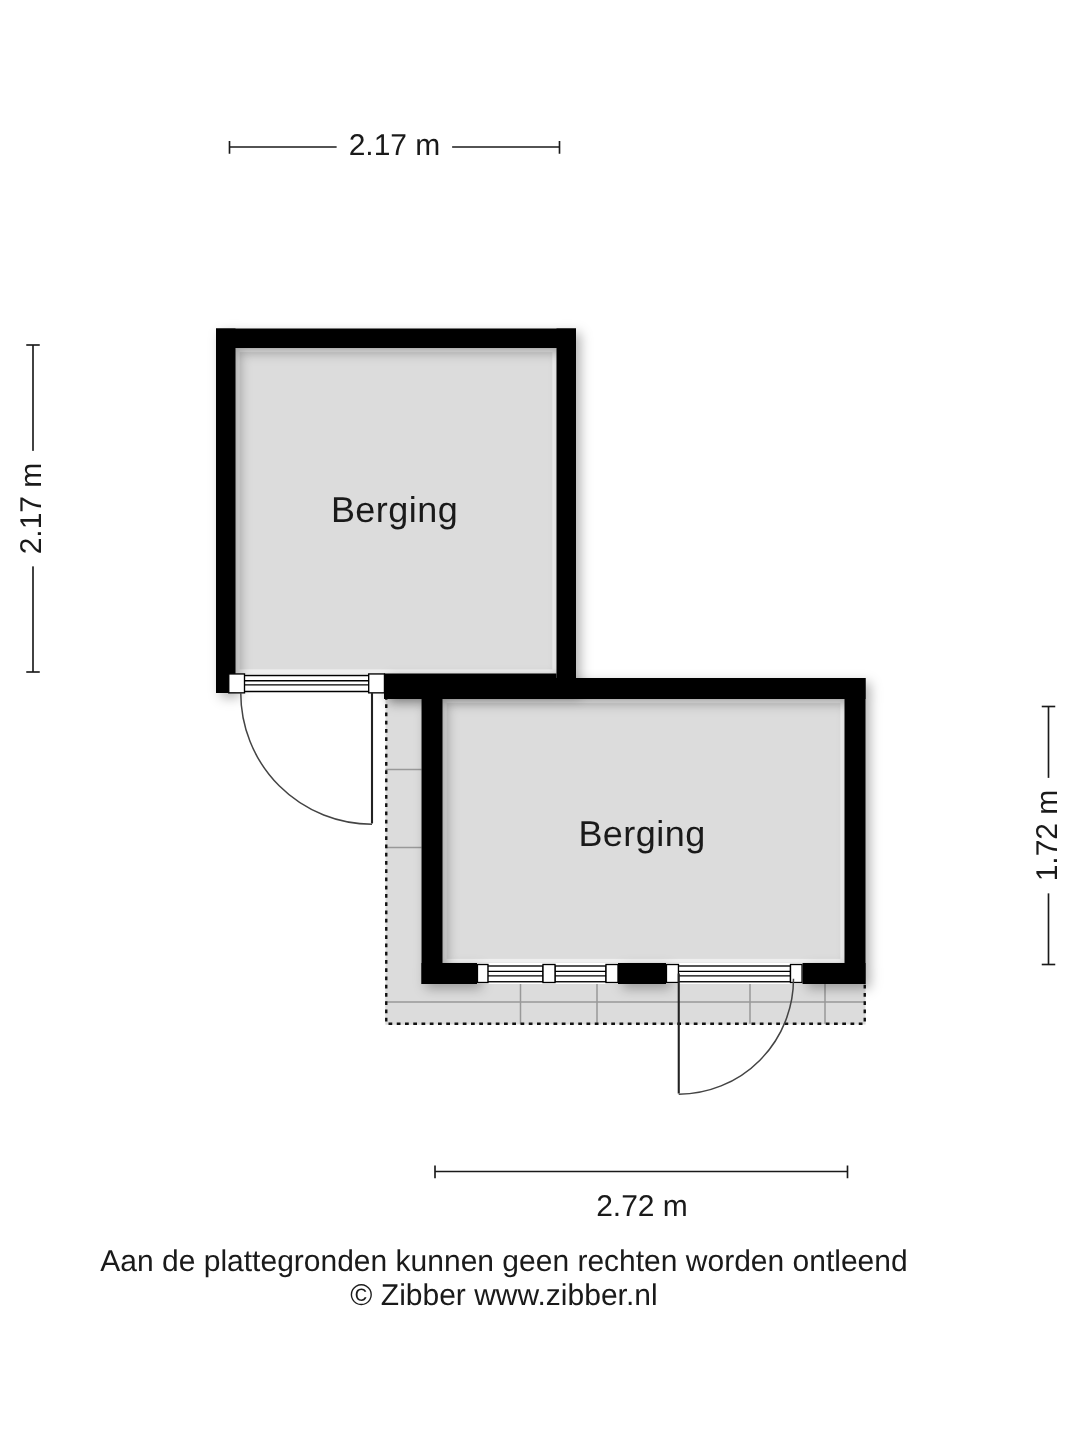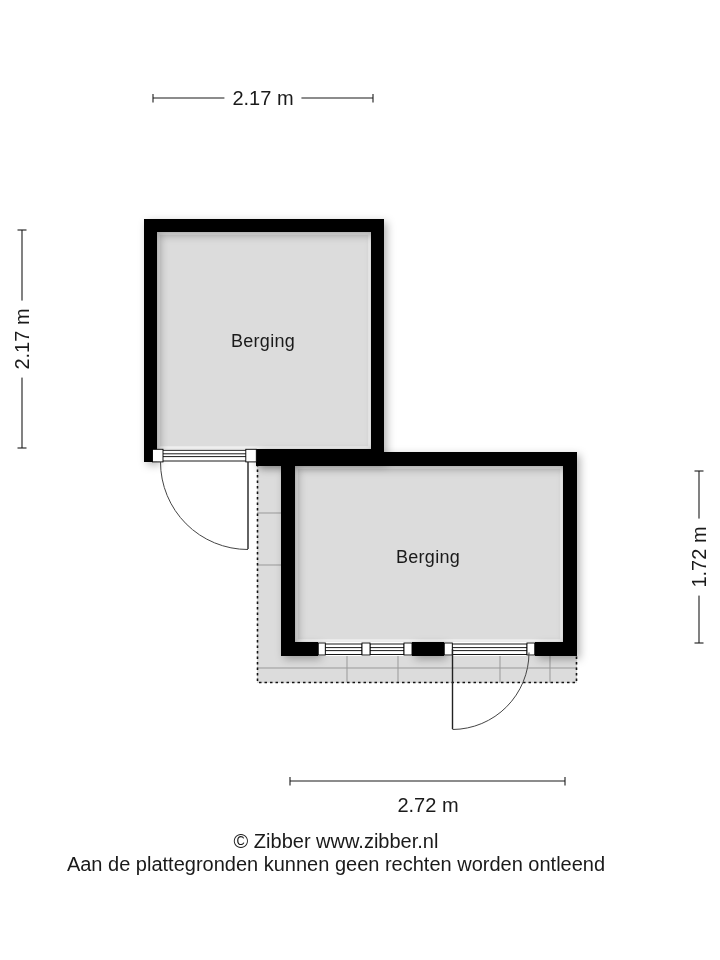--- a/index.html
+++ b/index.html
@@ -15,21 +15,21 @@
   .jamb{fill:#fff;stroke:var(--wall,#000);stroke-width:0.9;}
   .opening{fill:#fff;}
   .gframe{fill:#fff;stroke:var(--wall,#000);stroke-width:0.9;}
   .gline{stroke:var(--wall,#000);stroke-width:0.9;fill:none;}
   .leaf{stroke:#222;stroke-width:1.4;fill:none;}
   .swing{stroke:#444;stroke-width:1;fill:none;}
   .joint{stroke:var(--joint,#999);stroke-width:1;fill:none;}
   .dashline{stroke:#111;stroke-width:1.6;fill:none;stroke-dasharray:2.5 3;}
   .dimline{stroke:var(--text,#1a1a1a);stroke-width:1.1;fill:none;}
   .txt{position:absolute;color:var(--text,#1a1a1a);white-space:nowrap;}
-  .room-label{font-size:18px;transform:translate(-50%,-50%);letter-spacing:0.3px;}
+  .room-label{font-size:24px;transform:translate(-50%,-50%);letter-spacing:0.3px;}
   .dim-label{font-size:20px;background:#fff;padding:0 8px;transform:translate(-50%,-50%);}
   .dim-label.vert{transform:translate(-50%,-50%) rotate(-90deg);}
   .footer{position:absolute;top:830px;left:0;width:672px;text-align:center;
     color:var(--text,#1a1a1a);font-size:20px;line-height:23px;}
 </style>
 </head>
 <body>
 
 <div class="canvas">
 
@@ -136,16 +136,16 @@
 
   <div class="txt room-label" style="left:263px;top:341px;">Berging</div>
   <div class="txt room-label" style="left:428px;top:557px;">Berging</div>
 
   <div class="txt dim-label" style="left:263px;top:98px;">2.17 m</div>
   <div class="txt dim-label vert" style="left:22px;top:339px;">2.17 m</div>
   <div class="txt dim-label vert" style="left:699px;top:557px;">1.72 m</div>
   <div class="txt dim-label" style="left:428px;top:781px;margin-top:24px;">2.72 m</div>
 
   <div class="footer">
+    <div>Aan de plattegronden kunnen geen rechten worden ontleend</div>
     <div>© Zibber www.zibber.nl</div>
-    <div>Aan de plattegronden kunnen geen rechten worden ontleend</div>
   </div>
 </div>
 
 </body></html>

